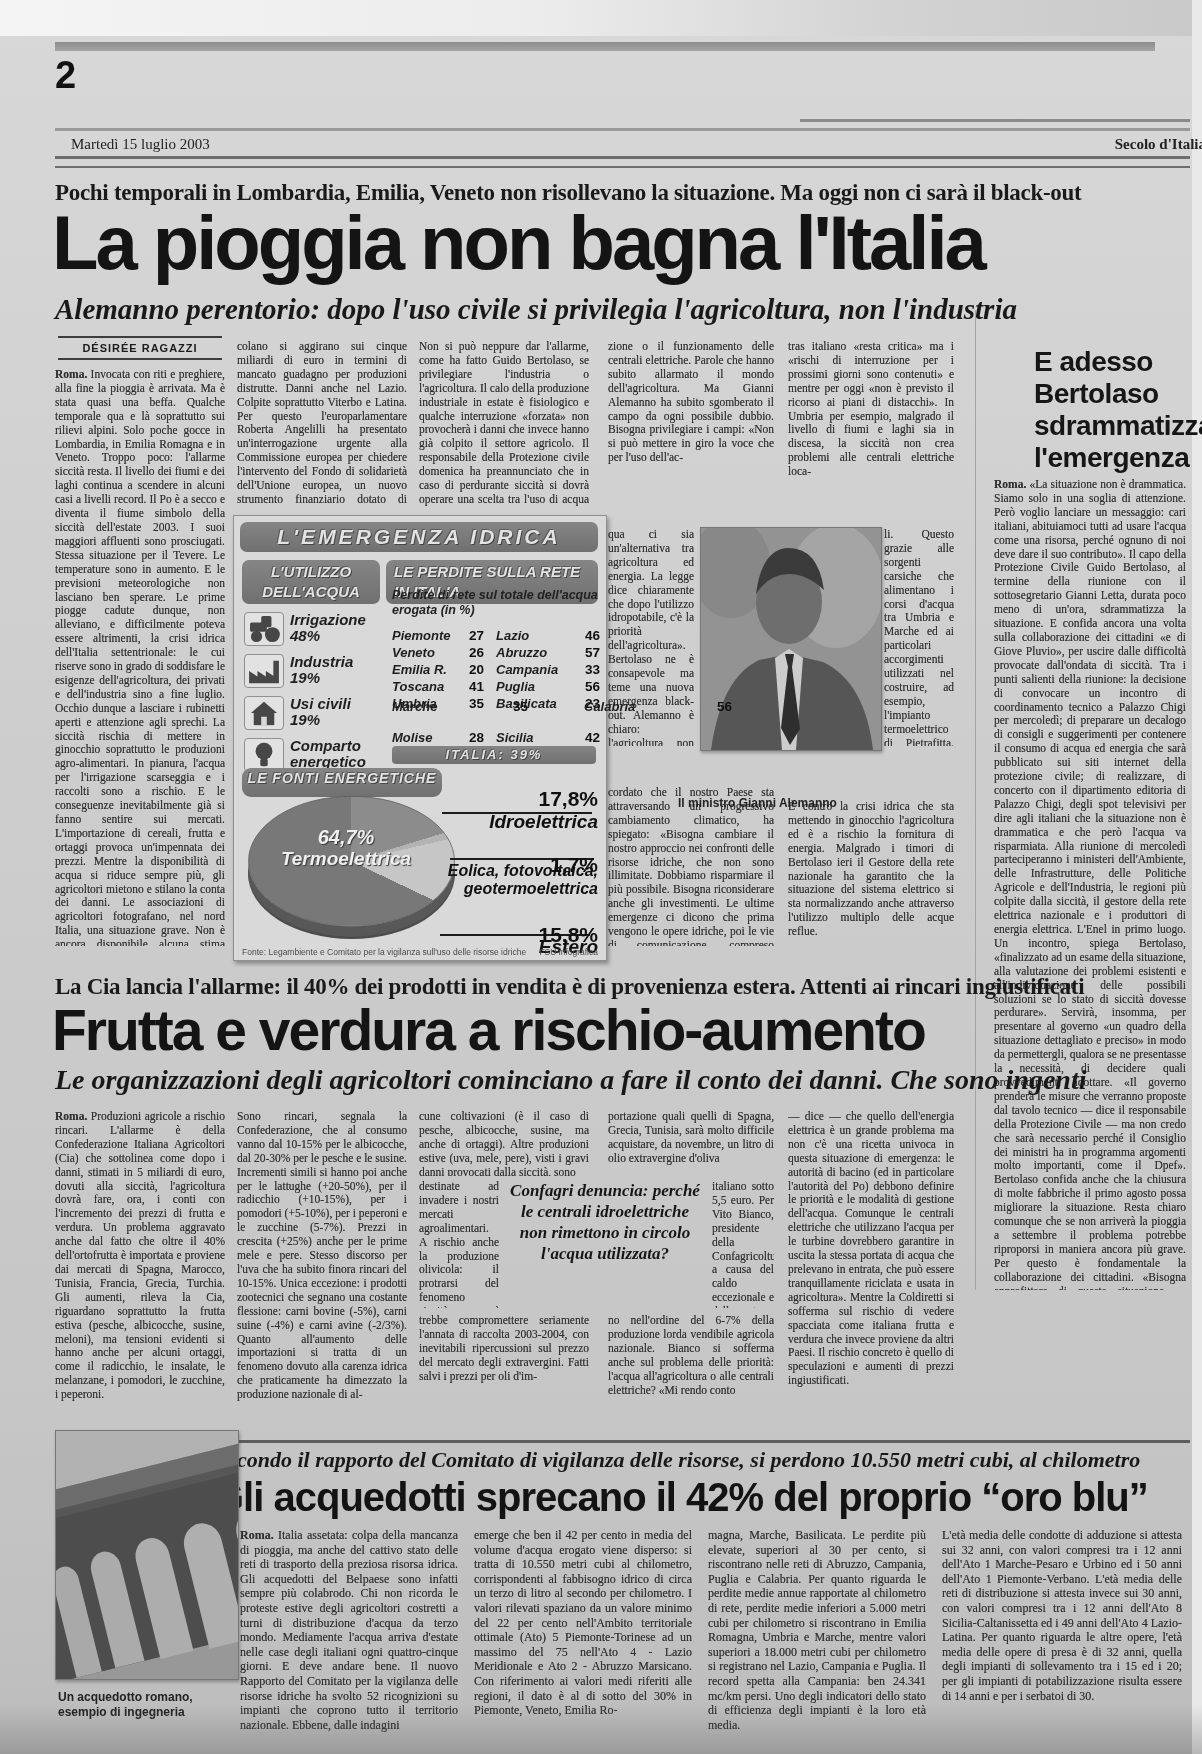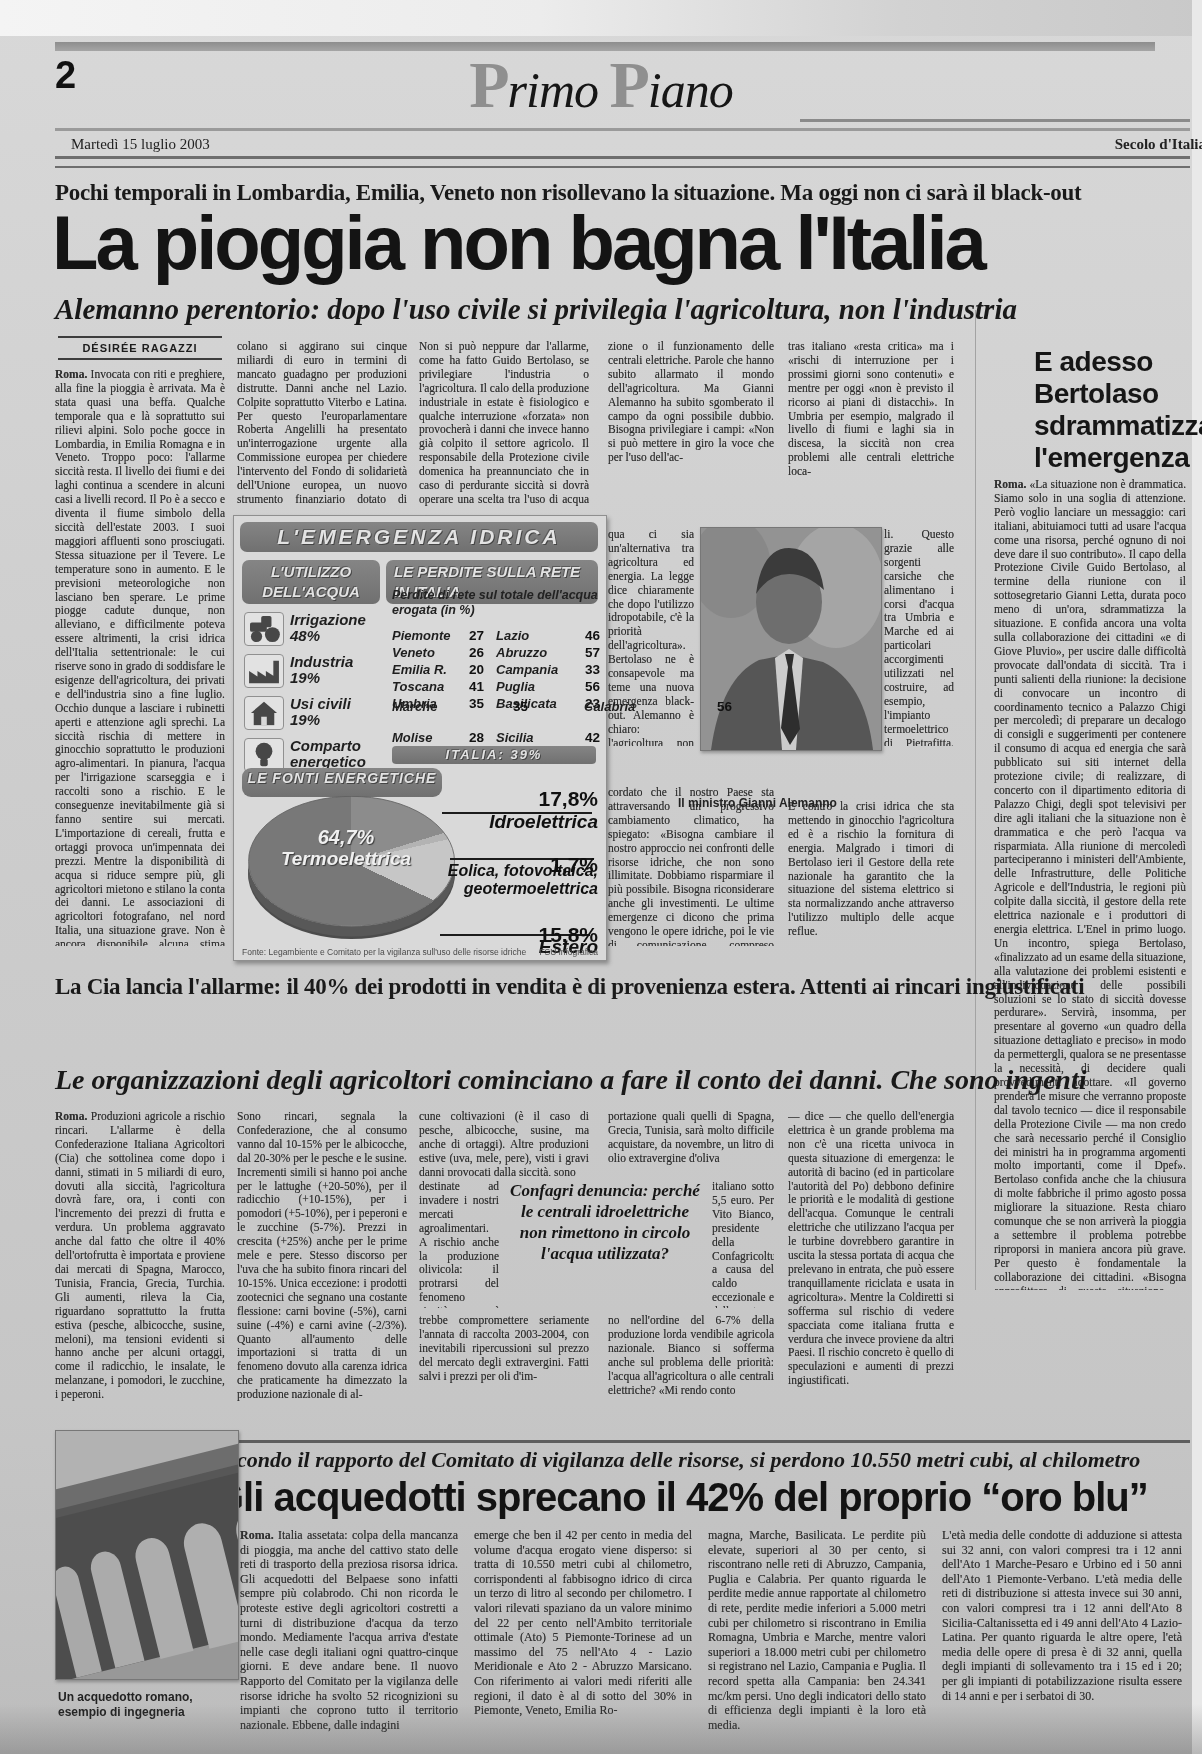--- a/index.html
+++ b/index.html
@@ -86,23 +86,20 @@
 </head>
 <body>
 
 <div class="page">
 
   <div class="scan-top"></div>
   <div class="scan-right"></div>
 
   <div class="toprule"></div>
   <div class="pagenum">2</div>
-  <div class="logo">
-    <span class="p">P</span><span class="rest">rimo </span><span class="p">P</span><span class="rest">iano</span>
-  </div>
   <div class="logo-underrule"></div>
   <div class="daterule"></div>
   <div class="dateline">
     <span>Martedì 15 luglio 2003</span>
     <span class="masthead">Secolo d'Italia</span>
   </div>
   <div class="dblrule"></div>
 
   <div class="abs kicker" style="left:55px;top:180px;width:1115px;">Pochi temporali in Lombardia, Emilia, Veneto non risollevano la situazione. Ma oggi non ci sarà il black-out</div>
   <div class="abs headline1" style="left:52px;top:203px;width:1140px;">La pioggia non bagna l'Italia</div>
@@ -262,20 +259,21 @@
     <div class="pie-pct" style="top:408px;">15,8%</div>
     <div class="pie-lbl" style="top:421px;">Estero</div>
 
     <div class="ig-source">
       <span>Fonte: Legambiente e Comitato per la vigilanza sull'uso delle risorse idriche</span>
       <span>FSU infografica</span>
     </div>
   </div>
 
   <div class="abs kicker" style="left:55px;top:974px;width:1115px;">La Cia lancia l'allarme: il 40% dei prodotti in vendita è di provenienza estera. Attenti ai rincari ingiustificati</div>
+  <div class="abs headline2" style="left:52px;top:1000px;width:1000px;">Frutta e verdura a rischio-aumento</div>
   <div class="abs subhead2" style="left:55px;top:1064px;width:1110px;">Le organizzazioni degli agricoltori cominciano a fare il conto dei danni. Che sono ingenti</div>
 
   <div class="col" style="left:55px;top:1110px;width:170px;height:296px;">
     <span class="lead">Roma.</span>
     <span>Produzioni agricole a rischio rincari. L'allarme è della Confederazione Italiana Agricoltori (Cia) che sottolinea come dopo i danni, stimati in 5 miliardi di euro, dovuti alla siccità, l'agricoltura dovrà fare, ora, i conti con l'incremento dei prezzi di frutta e verdura. Un problema aggravato anche dal fatto che oltre il 40% dell'ortofrutta è importata e proviene dai mercati di Spagna, Marocco, Tunisia, Francia, Grecia, Turchia. Gli aumenti, rileva la Cia, riguardano soprattutto la frutta estiva (pesche, albicocche, susine, meloni), ma tensioni evidenti si hanno anche per alcuni ortaggi, come il radicchio, le insalate, le melanzane, i pomodori, le zucchine, i peperoni.</span>
   </div>
   <div class="col" style="left:237px;top:1110px;width:170px;height:296px;">Sono rincari, segnala la Confederazione, che al consumo vanno dal 10-15% per le albicocche, dal 20-30% per le pesche e le susine. Incrementi simili si hanno poi anche per le lattughe (+20-50%), per il radicchio (+10-15%), per i pomodori (+5-10%), per i peperoni e le zucchine (5-7%). Prezzi in crescita (+25%) anche per le prime mele e pere. Stesso discorso per l'uva che ha subito finora rincari del 10-15%. Unica eccezione: i prodotti zootecnici che segnano una costante flessione: carni bovine (-5%), carni suine (-4%) e carni avine (-2/3%). Quanto all'aumento delle importazioni si tratta di un fenomeno dovuto alla carenza idrica che praticamente ha dimezzato la produzione nazionale di al-</div>
   <div class="col" style="left:419px;top:1110px;width:170px;height:66px;">cune coltivazioni (è il caso di pesche, albicocche, susine, ma anche di ortaggi). Altre produzioni estive (uva, mele, pere), visti i gravi danni provocati dalla siccità, sono</div>
   <div class="col" style="left:419px;top:1180px;width:80px;height:128px;">destinate ad invadere i nostri mercati agroalimentari. A rischio anche la produzione olivicola: il protrarsi del fenomeno siccità, così osservata, po-</div>
   <div class="col" style="left:419px;top:1314px;width:170px;height:92px;">trebbe compromettere seriamente l'annata di raccolta 2003-2004, con inevitabili ripercussioni sul prezzo del mercato degli extravergini. Fatti salvi i prezzi per oli d'im-</div>

